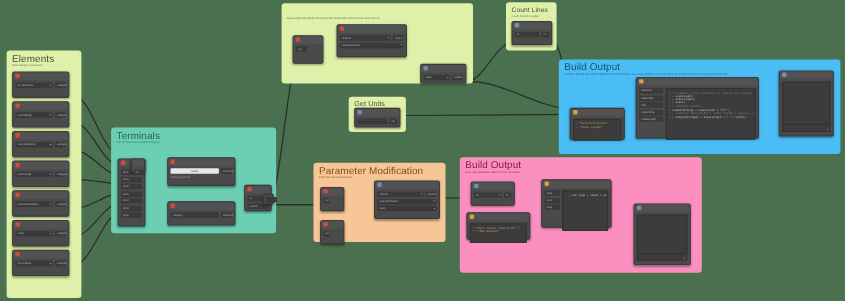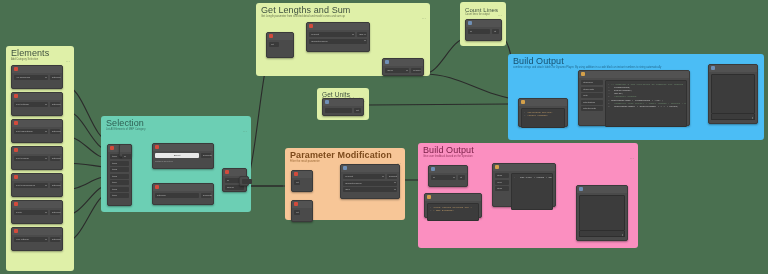--- a/index.html
+++ b/index.html
@@ -30,21 +30,21 @@
   .g-teal{background:#6ccfb4;}
   .g-teal .group-title{color:#2d5f52;}
   .g-teal .group-sub{color:#2f6356;}
   .g-blue{background:#4bbdf5;}
   .g-blue .group-title{color:#17506e;}
   .g-blue .group-sub{color:#1b5a7b;}
   .g-pink{background:#fb8fc0;}
   .g-pink .group-title{color:#7a2048;}
   .g-pink .group-sub{color:#83284f;}
   .g-orange{background:#f7c697;}
-  .g-orange .group-title{color:#7d4b1c;font-weight:bold;}
+  .g-orange .group-title{color:#7d4b1c;}
   .g-orange .group-sub{color:#87541f;}
 
   
   .node{
     position:absolute;background:#4a4a4a;border-radius:2px;
     box-sizing:border-box;border:1px solid #3a3a3a;
     box-shadow:0 1px 2px rgba(0,0,0,.35);
   }
   .node-head{
     height:7px;background:#525252;border-radius:1px 1px 0 0;
@@ -280,21 +280,21 @@
           <span class="caret"></span>
         </div>
         <div class="out-pill">
           <span class="pill-lbl">Category</span>
         </div>
       </div>
     </div>
   </div>
 
   <div class="group g-teal" style="left:101px;top:116px;width:150px;height:96px;">
-    <div class="group-title">Selection</div>
+    <div class="group-title">Terminals</div>
     <div class="group-sub">List All Elements of MEP Category</div>
     <div class="group-dots">...</div>
   </div>
 
   <div class="node" style="left:107px;top:144px;width:25px;height:62px;">
     <div class="node-head">
         <span class="node-glyph warn"></span>
       </div>
     <div class="node-body">
       <div class="row">
@@ -398,21 +398,20 @@
   </div>
   <div class="node" style="left:239px;top:176px;width:10px;height:10px;">
     <div class="node-body">
       <div class="row">
           <div class="out-pill"></div>
         </div>
     </div>
   </div>
 
   <div class="group g-green" style="left:256px;top:3px;width:174px;height:73px;">
-    <div class="group-title">Get Lengths and Sum</div>
     <div class="group-sub">Get Length parameter from selected detail and model curves and sum up</div>
     <div class="group-dots">...</div>
   </div>
 
   <div class="node" style="left:266px;top:32px;width:28px;height:26px;">
     <div class="node-head">
         <span class="node-glyph warn"></span>
       </div>
     <div class="node-body">
       <div class="row">

